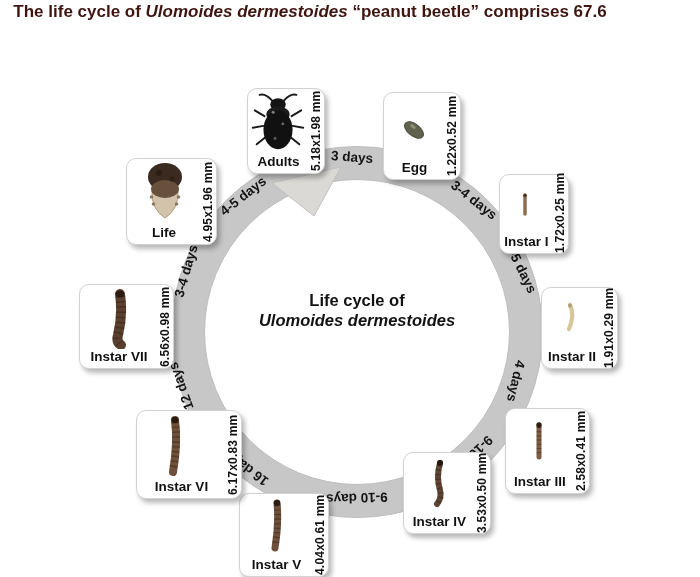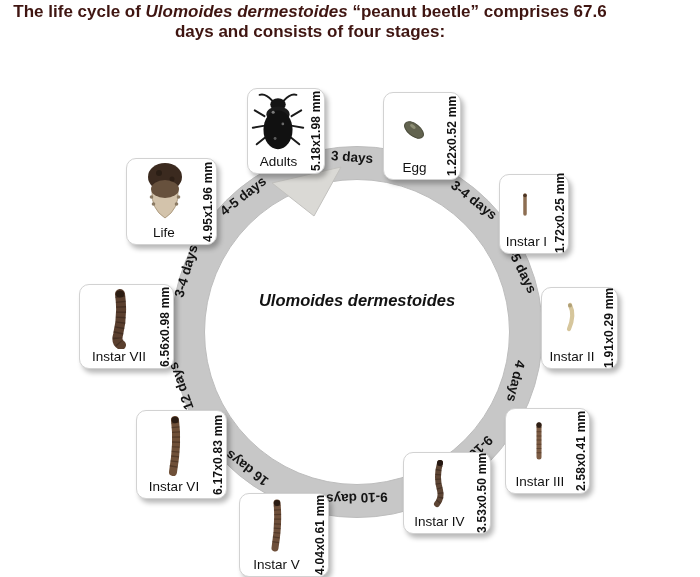--- a/index.html
+++ b/index.html
@@ -36,21 +36,21 @@
     font-weight:bold;font-size:16.5px;color:#121212;line-height:20px;z-index:2;
   }
   .center-label .italic{font-style:italic;}
   
   .stage-box{
     position:absolute;background:#ffffff;border:1px solid #d2d2d2;
     border-radius:10px;box-shadow:3px 4px 5px rgba(0,0,0,0.28);z-index:3;
   }
   .stage-name{
     position:absolute;bottom:4px;left:0;right:15px;text-align:center;
-    font-weight:normal;font-size:13.5px;color:#111;white-space:nowrap;
+    font-weight:bold;font-size:13.5px;color:#111;white-space:nowrap;
   }
   .stage-size{
     position:absolute;right:1px;top:0;height:100%;
     writing-mode:vertical-rl;transform:rotate(180deg);text-align:center;
     font-weight:bold;font-size:12px;color:#111;letter-spacing:0.2px;white-space:nowrap;
   }
   .icon{position:absolute;}
   .pos-adults{left:247px;top:88px;width:76px;height:84px;}
   .pos-adults .icon{left:3px;top:2px;}
   .pos-egg{left:383px;top:92px;width:76px;height:86px;}
@@ -58,33 +58,32 @@
   .pos-i1{left:499px;top:174px;width:68px;height:78px;}
   .pos-i1 .icon{left:15px;top:14px;}
   .pos-i2{left:541px;top:287px;width:75px;height:80px;}
   .pos-i2 .icon{left:18px;top:12px;}
   .pos-i3{left:505px;top:408px;width:83px;height:84px;}
   .pos-i3 .icon{left:22px;top:9px;}
   .pos-i4{left:403px;top:452px;width:86px;height:80px;}
   .pos-i4 .icon{left:22px;top:4px;}
   .pos-i5{left:239px;top:487px;width:88px;height:82px;margin-top:6px;}
   .pos-i5 .icon{left:24px;top:3px;}
-  .pos-i6{left:136px;top:410px;width:89px;height:87px;}
+  .pos-i6{left:136px;top:410px;width:89px;height:87px;padding-left:15px;}
   .pos-i6 .icon{left:24px;top:2px;}
   .pos-i7{left:79px;top:284px;width:93px;height:83px;}
   .pos-i7 .icon{left:24px;top:2px;}
   .pos-pupa{left:126px;top:158px;width:89px;height:85px;}
   .pos-pupa .icon{left:12px;top:2px;}
 </style>
 </head>
 <body>
 
 <div class="title">
   <div class="t-line"><span>The life cycle of </span><i>Ulomoides dermestoides</i><span> “peanut beetle” comprises 67.6</span></div>
-  <div class="t-line">days  and consists of four stages:</div>
 </div>
 
 <svg class="ring-svg" width="700" height="577">
   <circle cx="357" cy="332" r="169" fill="none" stroke="#c7c7c7" stroke-width="33"></circle>
   <circle cx="357" cy="332" r="185.5" fill="none" stroke="#bdbdbd" stroke-width="1"></circle>
   <circle cx="357" cy="332" r="152.5" fill="none" stroke="#bdbdbd" stroke-width="1"></circle>
   <polygon points="272,183 341,167 314,216" fill="#dad9d5" stroke="#c2c1be" stroke-width="1"></polygon>
 </svg>
 
 <span class="day d0">3 days</span>
@@ -92,20 +91,21 @@
 <span class="day d2">4-5 days</span>
 <span class="day d3">4 days</span>
 <span class="day d4">9-10 days</span>
 <span class="day d5">9-10 days</span>
 <span class="day d6">16 days</span>
 <span class="day d7">12 days</span>
 <span class="day d8">3-4 days</span>
 <span class="day d9">4-5 days</span>
 
 <div class="center-label">
+  <div>Life cycle of</div>
   <div class="italic">Ulomoides dermestoides</div>
 </div>
 
 <div class="stage-box pos-adults">
   <svg class="icon" width="54" height="62" viewBox="0 0 54 64">
     <g stroke="#1a1a1a" stroke-width="2" stroke-linecap="round" fill="none">
       <path d="M21,10 Q14,2 8,4"></path>
         <path d="M33,10 Q40,2 46,4"></path>
       <path d="M13,26 L3,20"></path>
         <path d="M12,36 L1,38"></path>

